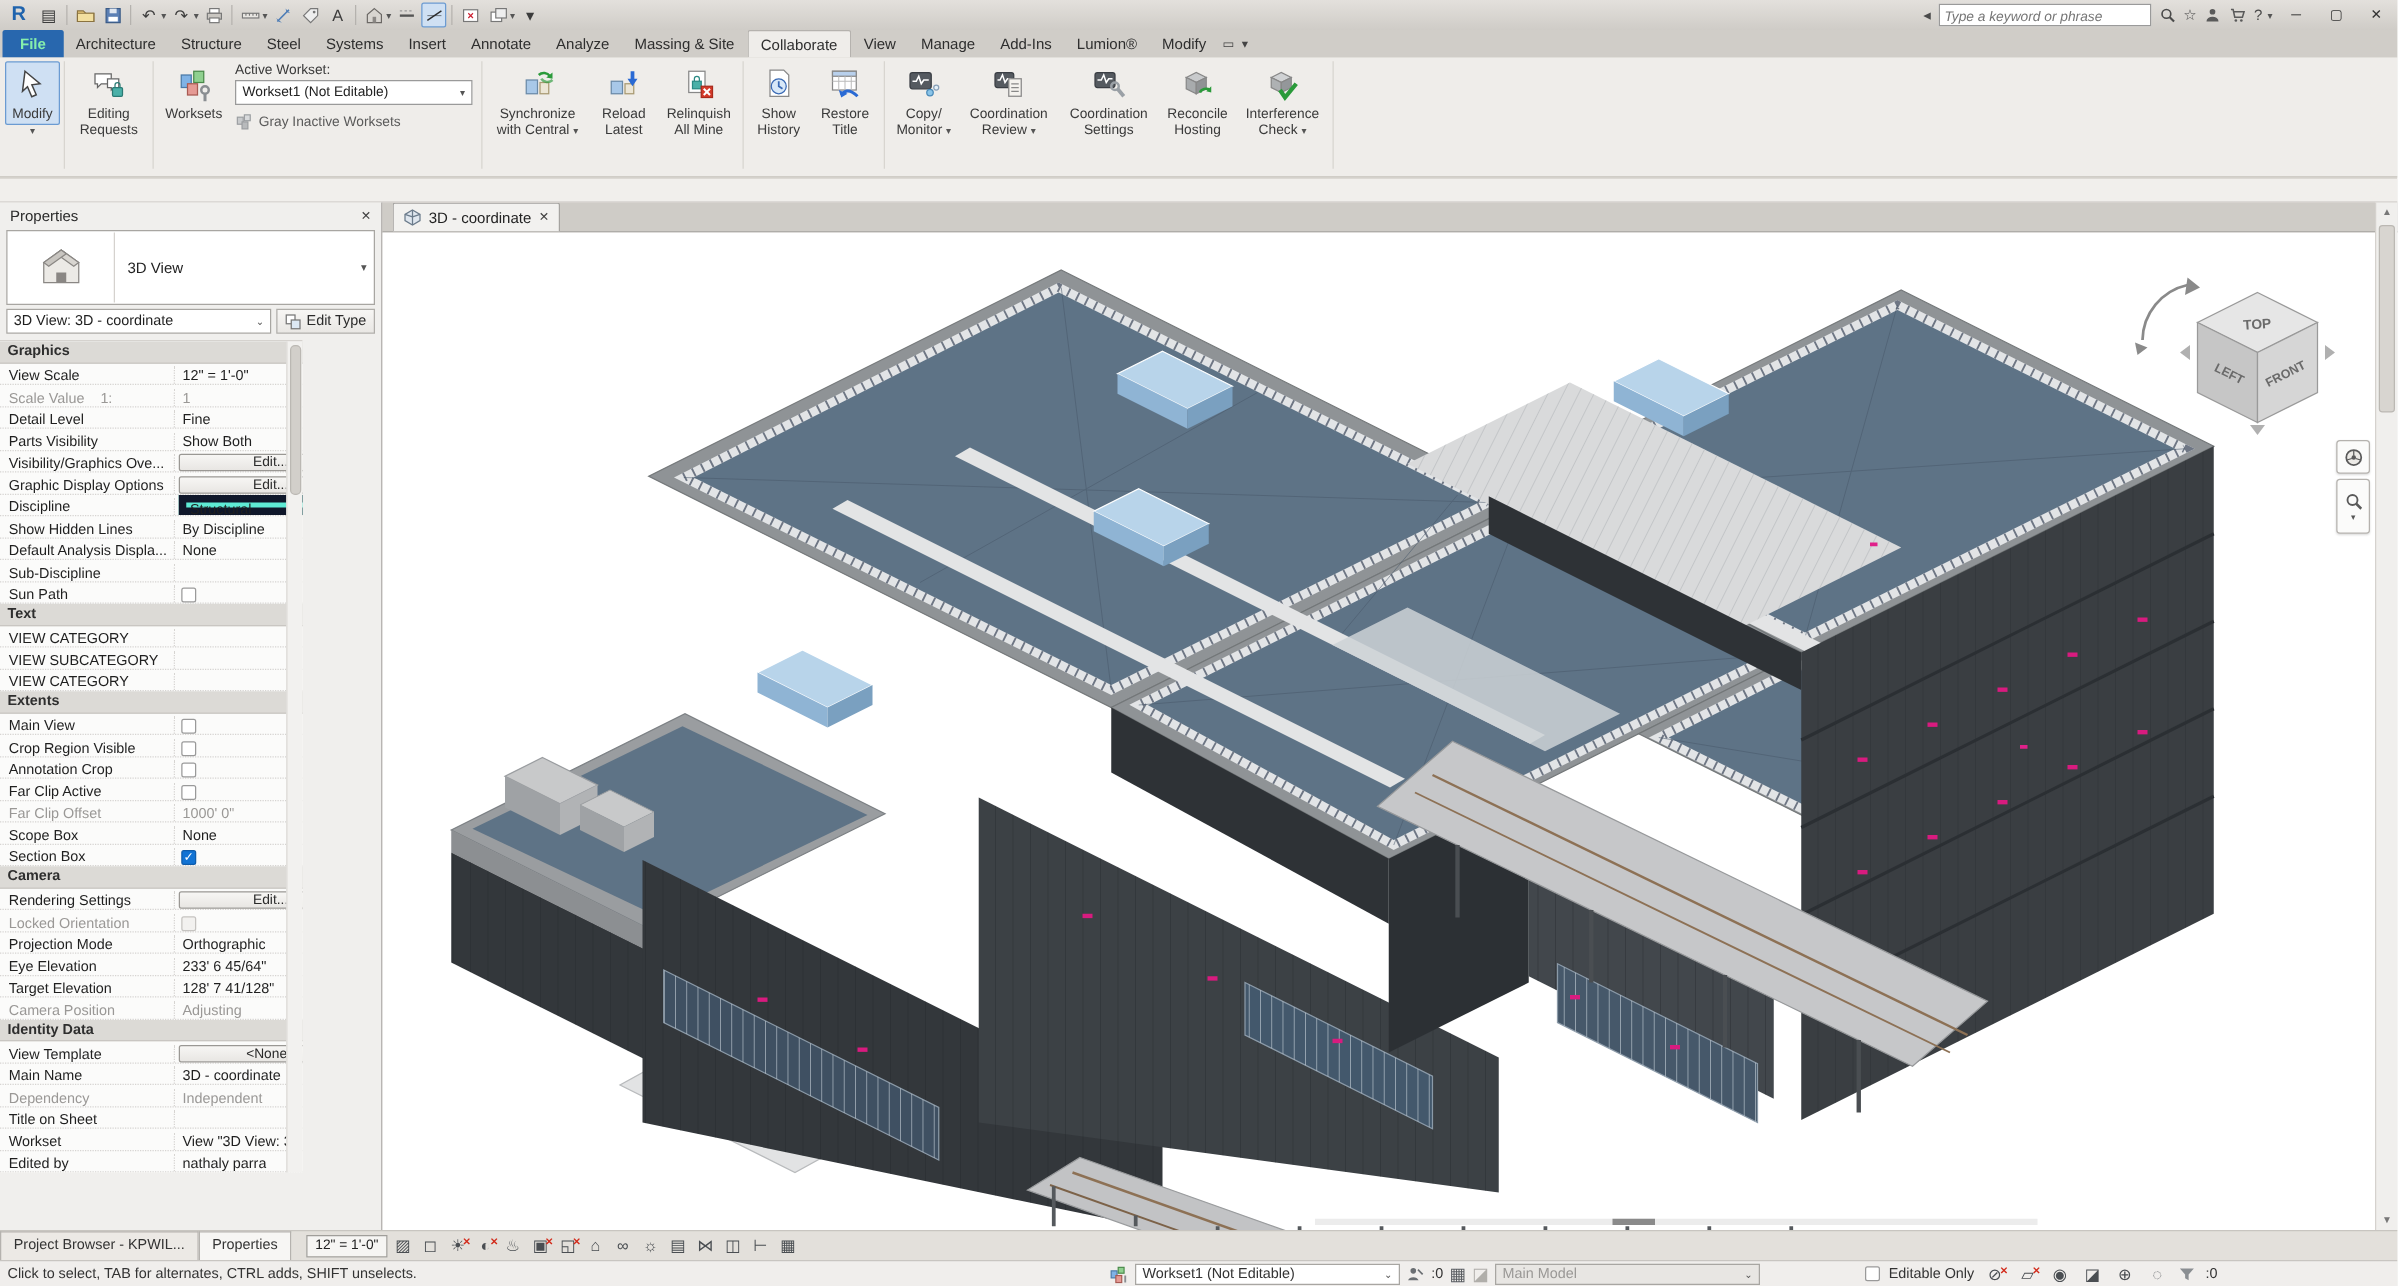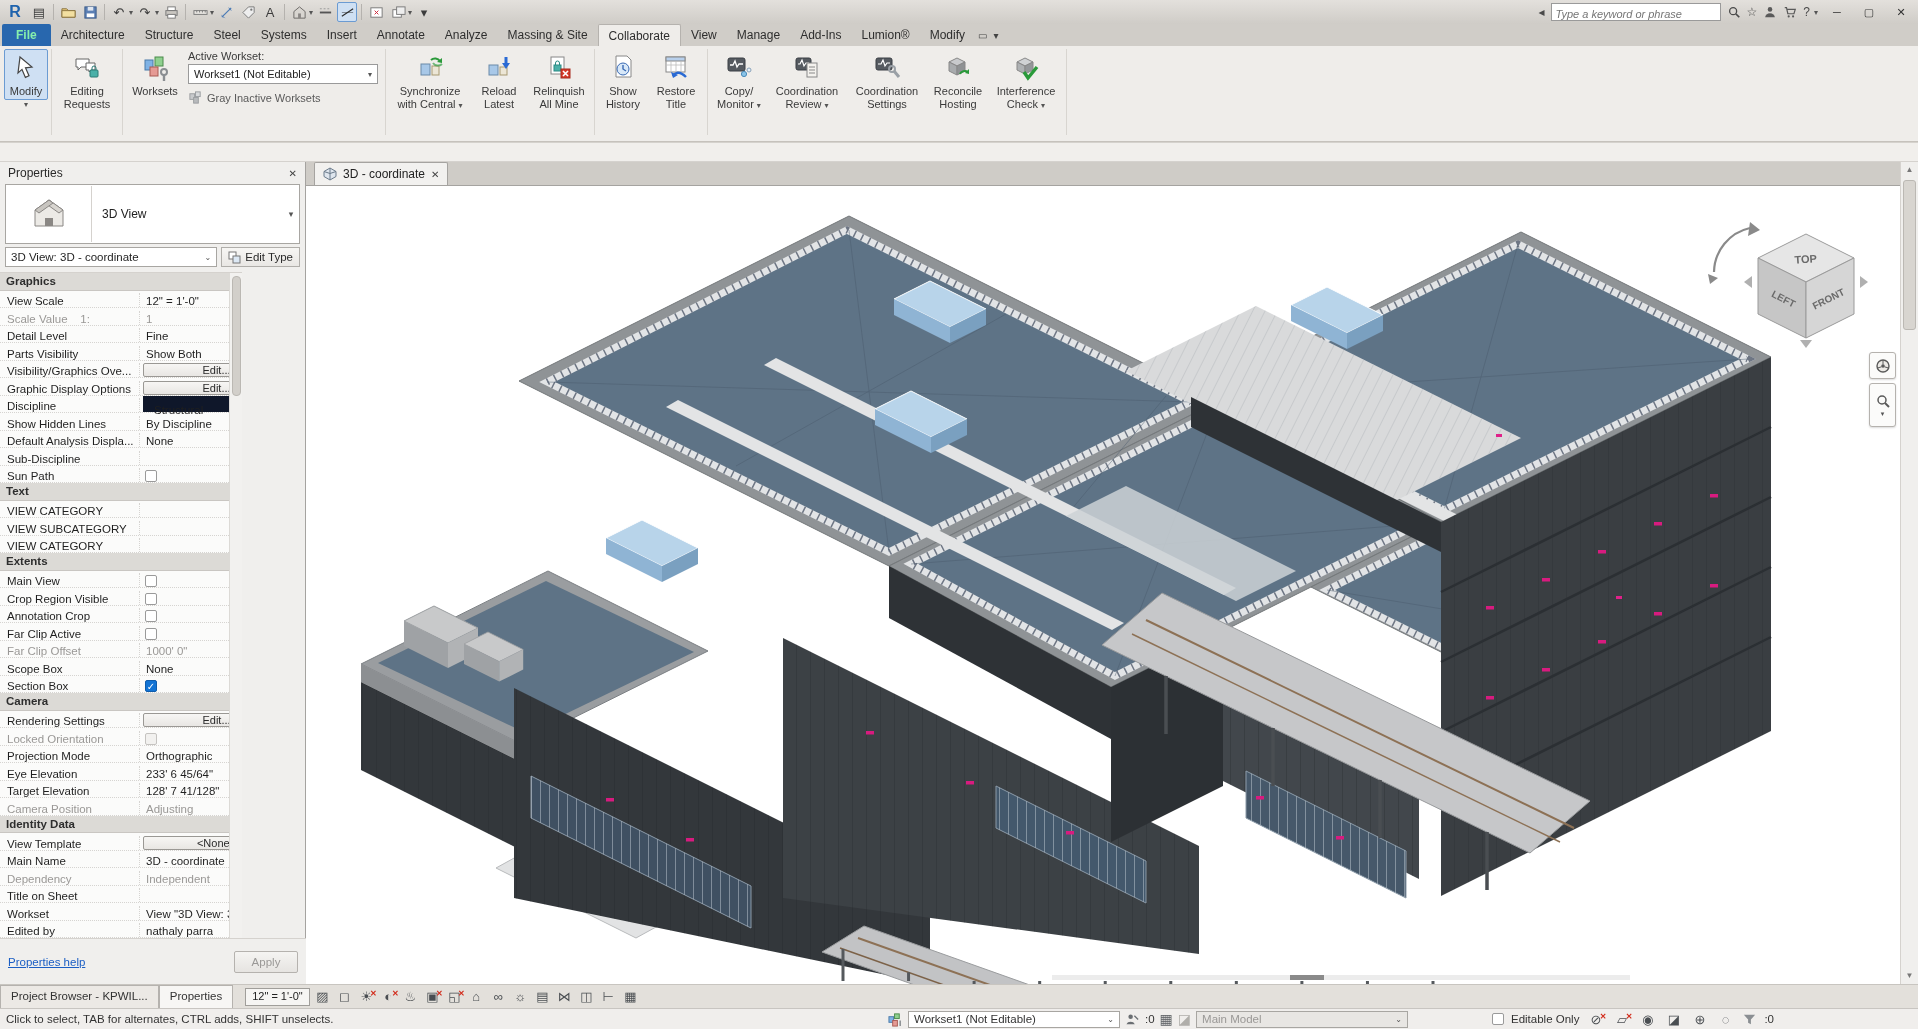--- a/index.html
+++ b/index.html
@@ -65,21 +65,21 @@
   .psec-chev{font-size:8px;color:#555;font-weight:normal}
   .prow{height:17.5px;display:flex;border-bottom:1px dotted #d6d4d1;align-items:flex-end}
   .plab{width:140px;flex:none;padding:2px 0 0 7px;border-right:1px dotted #d6d4d1;white-space:nowrap;overflow:hidden;color:#1f1f1f}
   .plab.gray,.ptext.gray{color:#9a9896}
   .pval{flex:1;display:flex;align-items:center;padding:0 3px;position:relative}
   .ptext{white-space:nowrap;overflow:hidden;padding-left:3px}
   .editbtn{width:100%;height:14px;font-size:11px;border:1px solid #9a9894;border-radius:2px;background:linear-gradient(#f7f6f4,#e8e6e3);color:#2a2a2a;font-family:"Liberation Sans",sans-serif}
   .cb{width:12px;height:12px;border:1px solid #9a9a9a;border-radius:2px;background:#fff;margin-left:2px;font-size:10px;line-height:11px;text-align:center;color:#fff}
   .cb.on{background:#1273d4;border-color:#0f5cab}
   .cb.gray{border-color:#c5c3c0;background:#f2f1ef}
-  .pselval{border:8px solid #0f172a;background:#5eead4;width:100%;padding:0 3px;height:16px;line-height:13px}
+  .pselval{border:6px solid #0f172a;background:#5eead4;width:100%;padding:0 3px;height:16px;line-height:13px}
   #pscroll{position:absolute;right:0;top:0;width:13px;height:666px;background:#f2f1ef;border-left:1px solid #dcdad6}
   #pscroll .thumb{position:absolute;left:2px;top:3px;width:9px;height:120px;background:#d2cfca;border:1px solid #bbb8b3;border-radius:4px}
   #propfooter{position:absolute;left:0;top:776px;width:306px;height:46px;display:flex;align-items:center;justify-content:space-between;padding:0 8px;background:#f0efed;border-top:1px solid #d5d2ce}
   #prophelp{color:#1b5ec4;text-decoration:underline}
   #applybtn{width:64px;height:22px;border:1px solid #b5b2ae;background:linear-gradient(#f5f4f2,#e6e4e1);color:#9a9896;font-size:11.5px;text-align:center;line-height:20px;border-radius:2px}
 
   
   #bottomstrip{position:absolute;left:0;top:984px;width:1918px;height:24px;background:#e3e0db;border-top:1px solid #c8c5c0;display:flex}
   .btab{height:24px;padding:4px 10px 0 10px;font-size:11.5px;color:#333;border:1px solid #b5b2ae;border-bottom:none;background:#ece9e5;white-space:nowrap}
   .btab.active{background:#f7f6f4}
@@ -647,24 +647,20 @@
           <div class="prow">
             <div class="plab">Edited by</div>
             <div class="pval">
               <span class="ptext">nathaly parra</span>
             </div>
           </div>
         </div>
       <div id="pscroll">
           <div class="thumb"></div>
         </div>
-    </div>
-    <div id="propfooter">
-      <span id="prophelp">Properties help</span>
-      <span id="applybtn">Apply</span>
     </div>
   </div>
 
   <div id="viewtabs">
     <div id="viewtab">
       <svg viewBox="0 0 14 14">
           <path d="M7 1l6 3.5v5L7 13 1 9.5v-5z" fill="#dfe6ee" stroke="#6b7b8b"></path>
           <path d="M7 1v5.5M7 6.5L1 4.5M7 6.5l6-2M7 13V6.5" stroke="#6b7b8b" fill="none"></path>
         </svg>
       <span>3D - coordinate</span>

